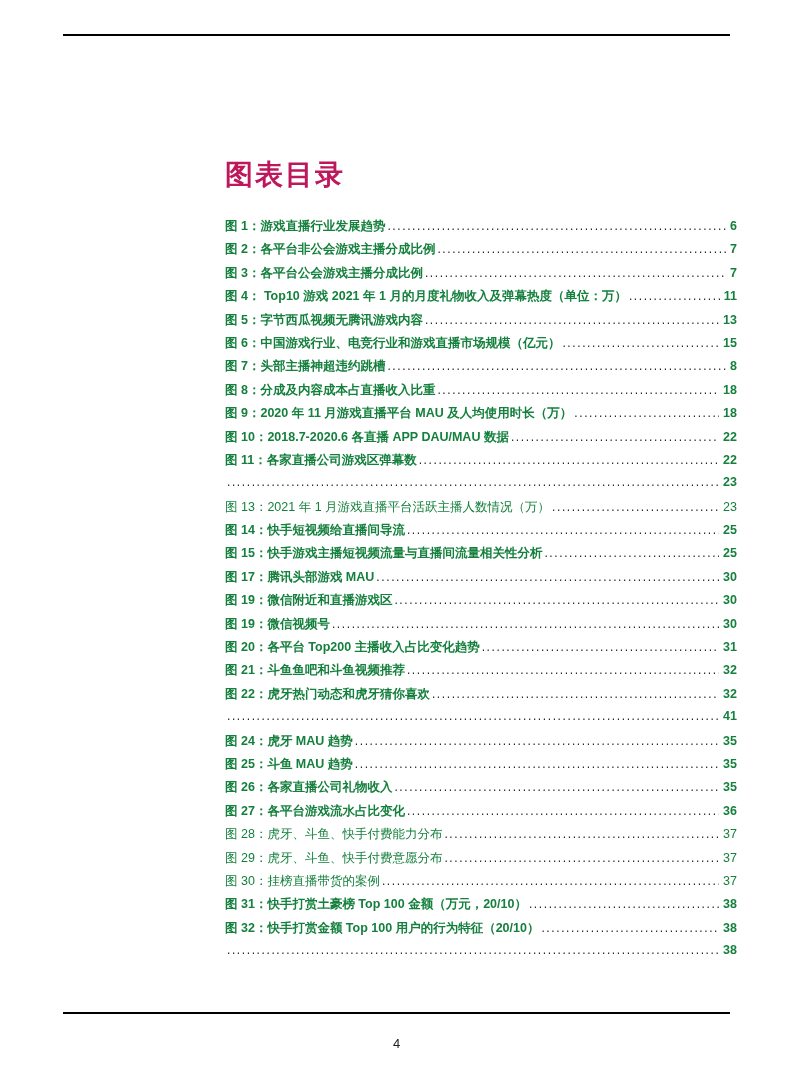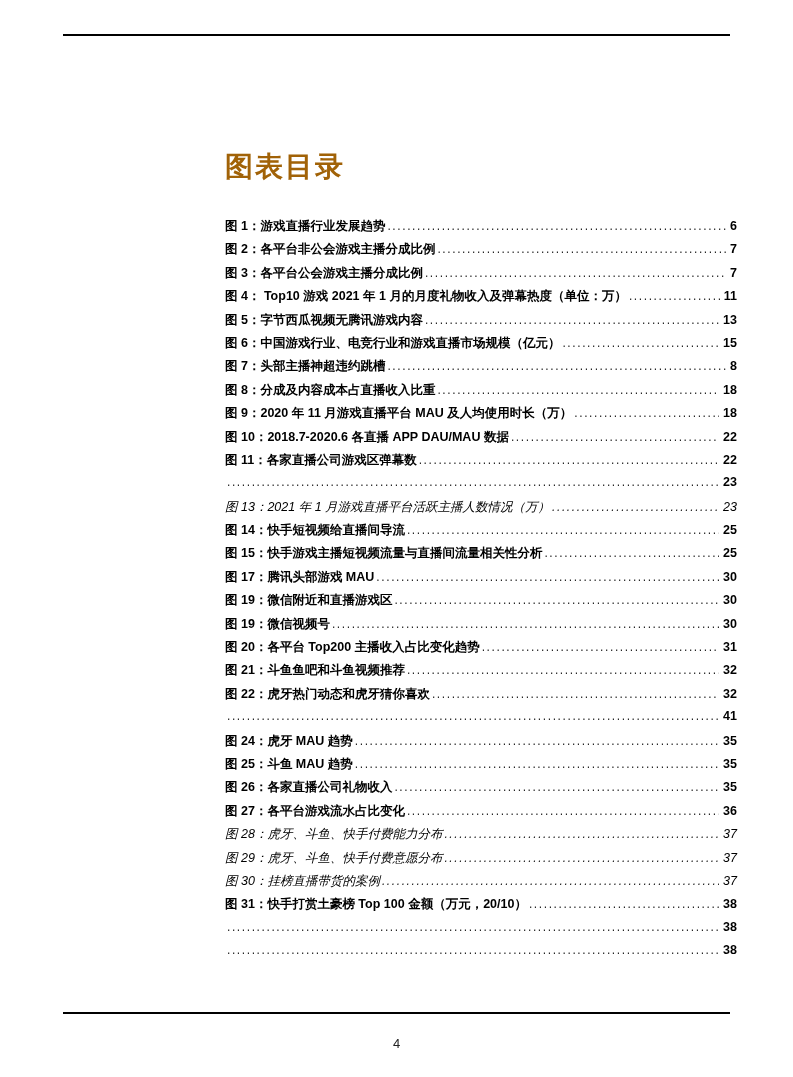--- a/index.html
+++ b/index.html
@@ -18,42 +18,42 @@
     left: 63px;
     width: 667px;
     height: 2px;
     background: #000000;
   }
   .rule-top { top: 34px; }
   .rule-bottom { top: 1012px; }
   .toc-title {
     position: absolute;
     left: 225px;
-    top: 148px;
+    top: 156px;
     font-size: 28px;
     line-height: 38px;
     font-weight: 700;
-    color: #a16207;
+    color: #be185d;
     letter-spacing: 2px;
   }
   .toc-list {
     position: absolute;
     left: 225px;
     top: 218px;
     width: 512px;
   }
   .toc-row {
     display: flex;
     align-items: baseline;
     height: 23.4px;
     font-size: 12.5px;
     font-weight: 700;
-    color: #000000;
-  }
-  .toc-row.regular { font-weight: 400; font-style: italic; }
+    color: #15803d;
+  }
+  .toc-row.regular { font-weight: 400; }
   .toc-label { white-space: nowrap; }
   .toc-dots {
     flex: 1;
     overflow: hidden;
     white-space: nowrap;
     margin: 0 2px;
     min-width: 8px;
   }
   .toc-dots::after {
     content: "........................................................................................................................................................................................................";
@@ -224,20 +224,21 @@
     <span class="toc-label">图 30：挂榜直播带货的案例</span>
     <span class="toc-dots"></span>
     <span class="toc-page">37</span>
   </div>
       <div class="toc-row">
     <span class="toc-label">图 31：快手打赏土豪榜 Top 100 金额（万元，20/10）</span>
     <span class="toc-dots"></span>
     <span class="toc-page">38</span>
   </div>
       <div class="toc-row">
+    <span class="toc-label">图 32：快手打赏金额 Top 100 用户的行为特征（20/10）</span>
     <span class="toc-dots"></span>
     <span class="toc-page">38</span>
   </div>
       <div class="toc-row">
     <span class="toc-dots"></span>
     <span class="toc-page">38</span>
   </div>
     </div>
 
   <div class="rule rule-bottom"></div>

